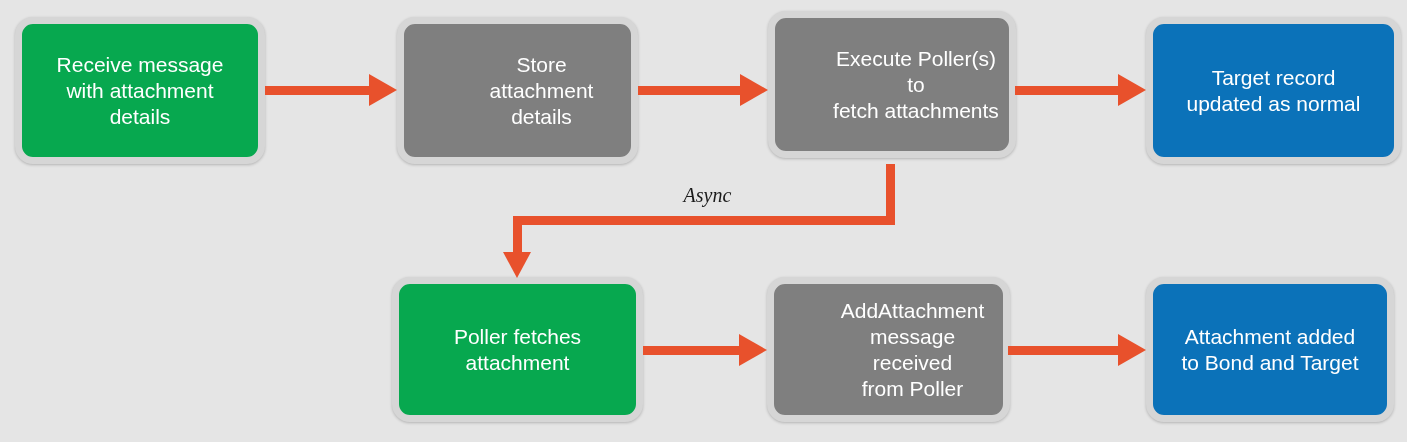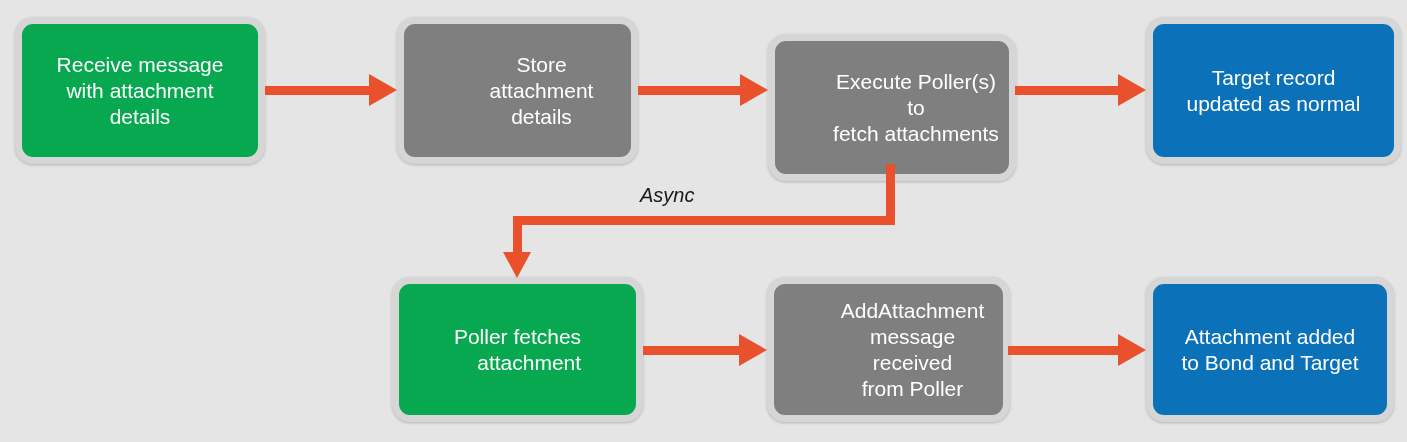--- a/index.html
+++ b/index.html
@@ -76,53 +76,54 @@
     height: 0;
     border-left: 14px solid transparent;
     border-right: 14px solid transparent;
     border-top: 26px solid var(--orange);
   }
   .async-label {
     position: absolute;
     left: 640px;
     top: 184px;
     width: 135px;
-    text-align: left;
+    text-align: center;
     font-style: italic;
     font-size: 20px;
     color: var(--label-text);
+    font-family: Liberation Serif, serif;
   }
 </style>
 </head>
 <body>
 
 <div class="canvas">
 
   <div class="node green" style="left:15px; top:17px; width:250px; height:147px;">
     <span class="node-label">Receive message
 with attachment
 details</span>
   </div>
 
   <div class="node gray" style="left:397px; top:17px; width:241px; height:147px;">
     <span class="node-label">Store attachment
 details</span>
   </div>
 
-  <div class="node gray" style="left:768px; top:34px; width:248px; height:147px;">
+  <div class="node gray" style="left:768px; top:11px; width:248px; height:147px;">
     <span class="node-label">Execute Poller(s) to
 fetch attachments</span>
   </div>
 
   <div class="node blue" style="left:1146px; top:17px; width:255px; height:147px;">
     <span class="node-label">Target record
 updated as normal</span>
   </div>
 
-  <div class="node green" style="left:392px; top:277px; width:251px; height:145px;text-align:right;">
+  <div class="node green" style="left:392px; top:277px; width:251px; height:145px;">
     <span class="node-label">Poller fetches
 attachment</span>
   </div>
 
   <div class="node gray" style="left:767px; top:277px; width:243px; height:145px;text-align:center;">
     <span class="node-label">AddAttachment
 message received
 from Poller</span>
   </div>
 

